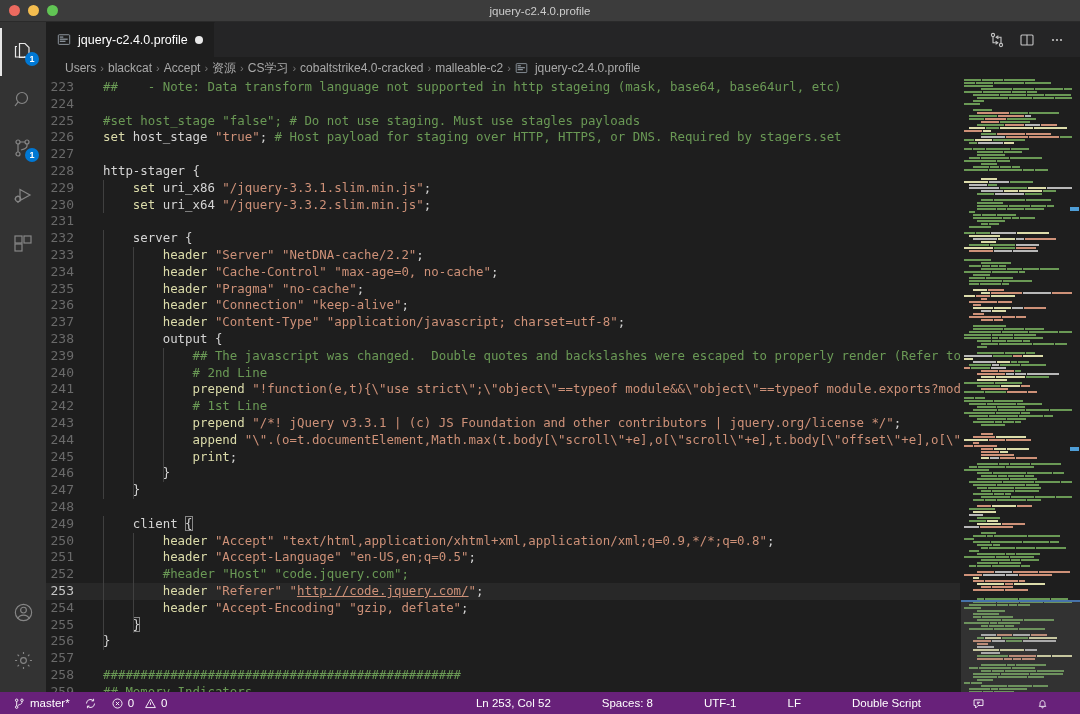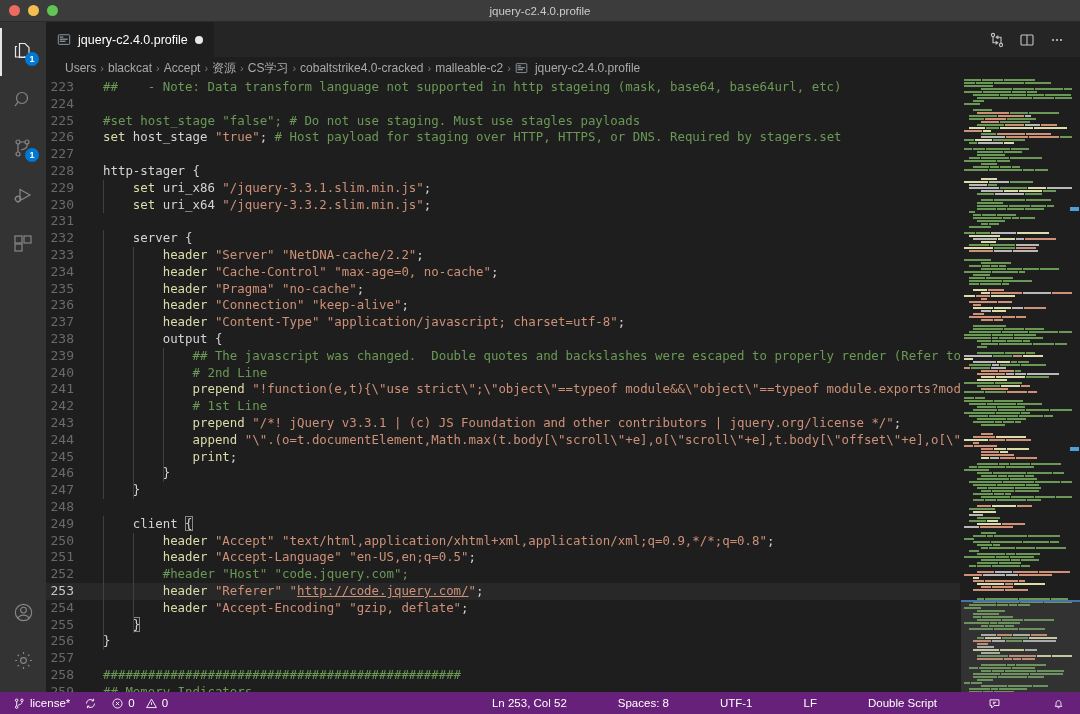--- a/index.html
+++ b/index.html
@@ -129,21 +129,21 @@
     font-size: 26px; color: #f2f2f2; font-family: "DejaVu Sans", sans-serif;
     letter-spacing: 0.5px; text-shadow: 0 1px 3px rgba(0,0,0,0.6);
   }
 
   
   .statusbar {
     height: 22px; flex: 0 0 22px; background: #68217a; display: flex; align-items: center;
     color: #ffffff; font-size: 11.5px;
   }
   .sb-left { display: flex; align-items: center; gap: 0; padding-left: 6px; }
-  .sb-right { display: flex; align-items: center; margin-left: auto; padding-right: 8px; gap: 37px; }
+  .sb-right { display: flex; align-items: center; margin-left: auto; padding-right: 24px; gap: 37px; }
   .sb-item { display: flex; align-items: center; gap: 4px; padding: 0 7px; height: 22px; }
   .sb-icon { display: inline-flex; align-items: center; }
 </style>
 </head>
 <body>
 
 <div class="window">
 
   <div class="titlebar">
     <div class="traffic">
@@ -1326,21 +1326,21 @@
     <div class="sb-left">
       <div class="sb-item">
         <span class="sb-icon">
           <svg width="13" height="13" viewBox="0 0 16 16" fill="none" stroke="#ffffff" stroke-width="1.1">
             <circle cx="4.5" cy="4" r="1.5"></circle>
               <circle cx="4.5" cy="12.5" r="1.5"></circle>
               <circle cx="11" cy="4" r="1.5"></circle>
             <path d="M4.5 5.5v5.5M11 5.5v1.2c0 2.4-3 2.3-4.8 3.6"></path>
           </svg>
         </span>
-        <span>license*</span>
+        <span>master*</span>
       </div>
       <div class="sb-item">
         <span class="sb-icon">
           <svg width="13" height="13" viewBox="0 0 16 16" fill="none" stroke="#ffffff" stroke-width="1.1">
             <path d="M3 8a5 5 0 0 1 8.4-3.6"></path>
               <path d="M13 8a5 5 0 0 1-8.4 3.6"></path>
             <path d="M11.8 2.2v2.6H9.2"></path>
               <path d="M4.2 13.8v-2.6h2.6"></path>
           </svg>
         </span>

